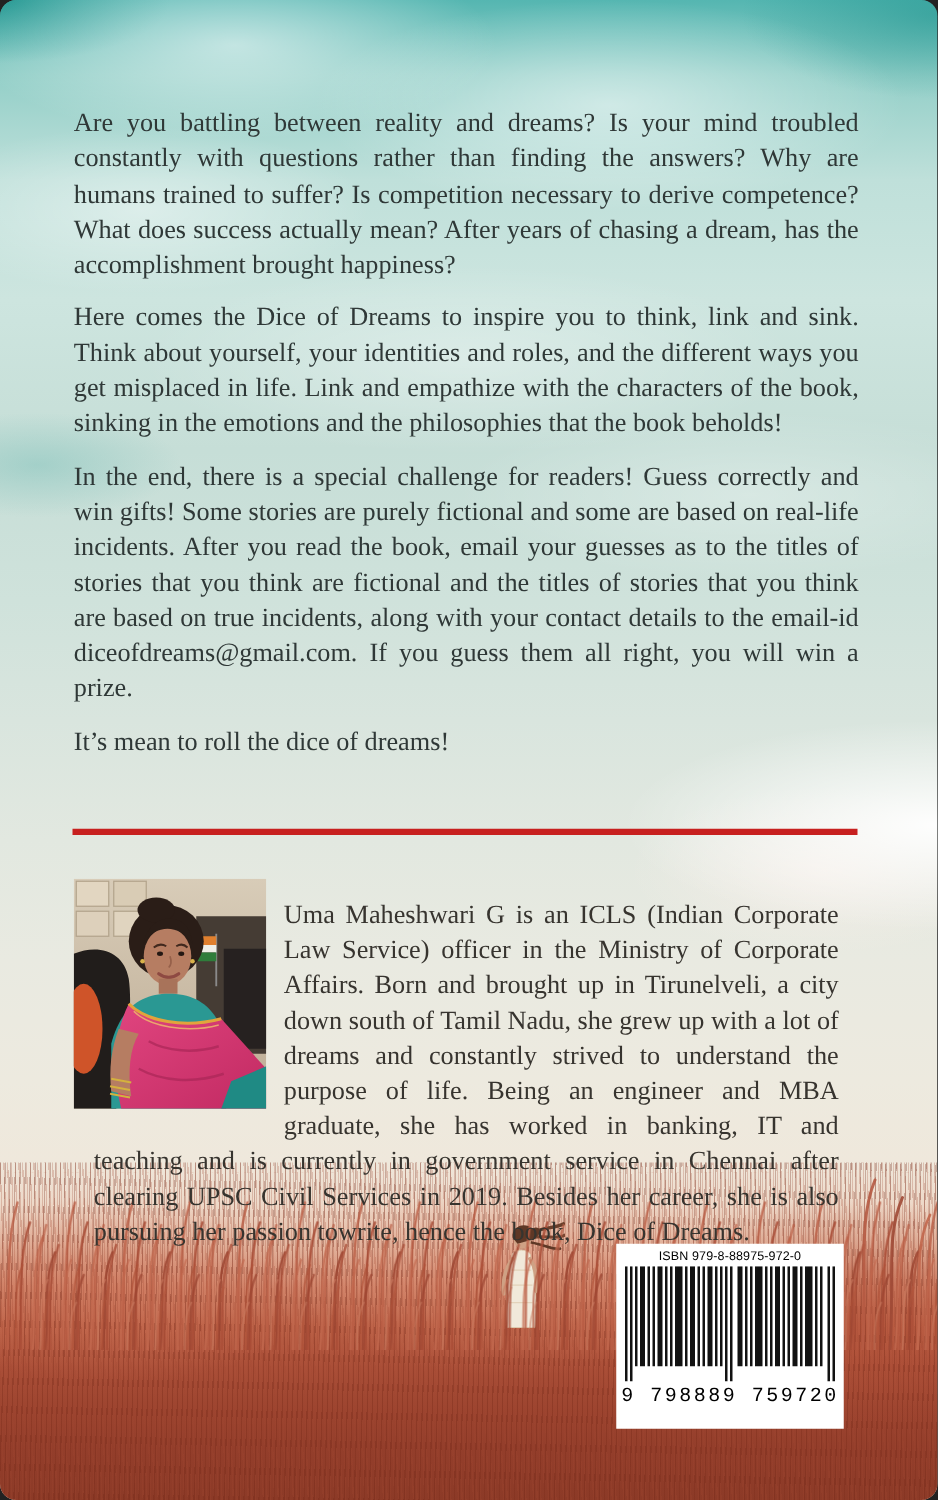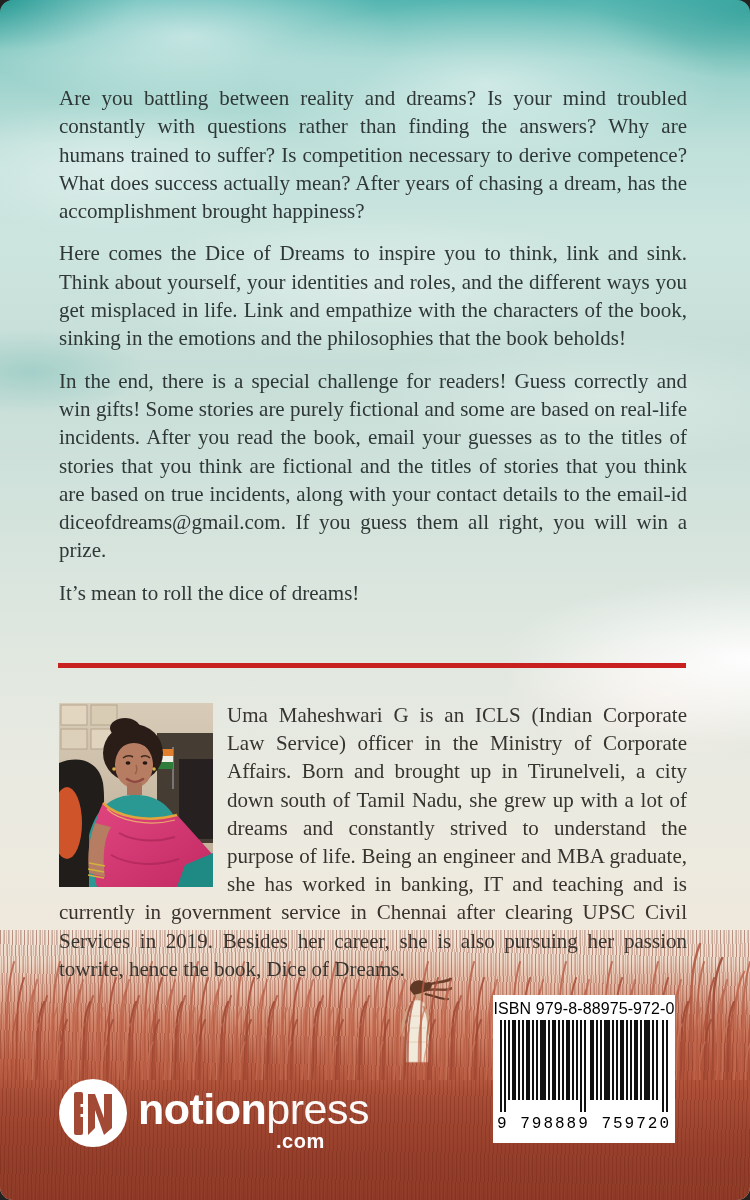--- a/index.html
+++ b/index.html
@@ -53,39 +53,39 @@
     background:#c7201f;border:0;margin:0;
   }
 
   
   .author{
     position:absolute;left:59px;top:701px;width:628px;
     color:#37342f;font-size:21px;line-height:28.2px;text-align:justify;
   }
   .photo{float:left;width:154px;height:184px;margin:2px 14px 6px 0;display:block;}
   .photo svg{display:block;}
-  .bio{margin:0;}
+  .bio{margin:16px;}
 
   
   .publisher{
     position:absolute;left:58px;top:1078px;width:340px;height:80px;
     color:#fff;font-family:"Liberation Sans",sans-serif;
   }
   .pub-mark{position:absolute;left:0;top:0;width:70px;height:70px;}
   .pub-word{position:absolute;left:80px;top:10px;font-size:43px;line-height:1;white-space:nowrap;}
   .pw-bold{font-weight:700;letter-spacing:-0.5px;}
   .pw-light{font-weight:300;letter-spacing:-0.5px;opacity:.97;}
   .pw-com{position:absolute;left:218px;top:52px;font-size:20px;font-weight:700;letter-spacing:0.5px;}
 
   
   .isbn{
     position:absolute;left:493px;top:995px;width:182px;height:148px;background:#fff;
     font-family:"Liberation Sans",sans-serif;color:#000;text-align:center;
   }
-  .isbn-label{margin-top:5px;font-size:16px;letter-spacing:0.1px;}
+  .isbn-label{margin-top:5px;font-size:10px;letter-spacing:0.1px;}
   .barcode{display:block;margin:2px auto 0;width:168px;height:96px;}
   .isbn-digits{font-size:16px;letter-spacing:2px;margin-top:-1px;font-family:Liberation Mono, monospace;}
 </style>
 </head>
 <body>
 
 <div class="page">
 
   <div class="bg-sky"></div>
   <div class="bg-grass"></div>
@@ -179,35 +179,20 @@
           <path d="M60,130 C74,138 96,140 116,134 M52,152 C70,162 96,164 120,156" stroke="#a92757" stroke-width="2" fill="none" opacity="0.7"></path>
           <path d="M126,162 L154,150 L154,184 L118,184 Z" fill="#1f8a84"></path>
           <path d="M36,120 C30,136 28,152 30,170 L46,174 C43,154 45,136 52,124 Z" fill="#b67d62"></path>
           <path d="M30,160 l16,3 M29,166 l16,3 M29,172 l16,3" stroke="#d4b13e" stroke-width="1.6"></path>
         </g>
       </svg>
     </span>
     <p class="bio">Uma Maheshwari G is an ICLS (Indian Corporate Law Service) officer in the Ministry of Corporate Affairs. Born and brought up in Tirunelveli, a city down south of Tamil Nadu, she grew up with a lot of dreams and constantly strived to understand the purpose of life. Being an engineer and MBA graduate, she has worked in banking, IT and teaching and is currently in government service in Chennai after clearing UPSC Civil Services in 2019. Besides her career, she is also pursuing her passion towrite, hence the book, Dice of Dreams.</p>
   </section>
 
-  <div class="publisher">
-    <svg class="pub-mark" viewBox="0 0 70 70">
-      <circle cx="35" cy="35" r="34" fill="#ffffff"></circle>
-      <g fill="#a34a37">
-        <rect x="16" y="14" width="9" height="43" rx="2"></rect>
-        <path d="M30,16 h7 l9,24 v-24 h8 v34 l-8,7 l-9,-25 v18 l-7,7 Z"></path>
-      </g>
-      <rect x="22.5" y="26" width="2.5" height="3" fill="#ffffff"></rect>
-      <rect x="22.5" y="36" width="2.5" height="3" fill="#ffffff"></rect>
-    </svg>
-    <div class="pub-word">
-      <span class="pw-bold">notion</span><span class="pw-light">press</span>
-    </div>
-    <span class="pw-com">.com</span>
-  </div>
 
   <div class="isbn">
     <div class="isbn-label">ISBN 979-8-88975-972-0</div>
     <svg class="barcode" viewBox="0 0 168 96" preserveAspectRatio="none">
       <g fill="#111">
         <rect x="0" y="0" width="2" height="92"></rect>
           <rect x="4" y="0" width="2" height="92"></rect>
         <rect x="80" y="0" width="2" height="92"></rect>
           <rect x="84" y="0" width="2" height="92"></rect>
         <rect x="162" y="0" width="2" height="92"></rect>

